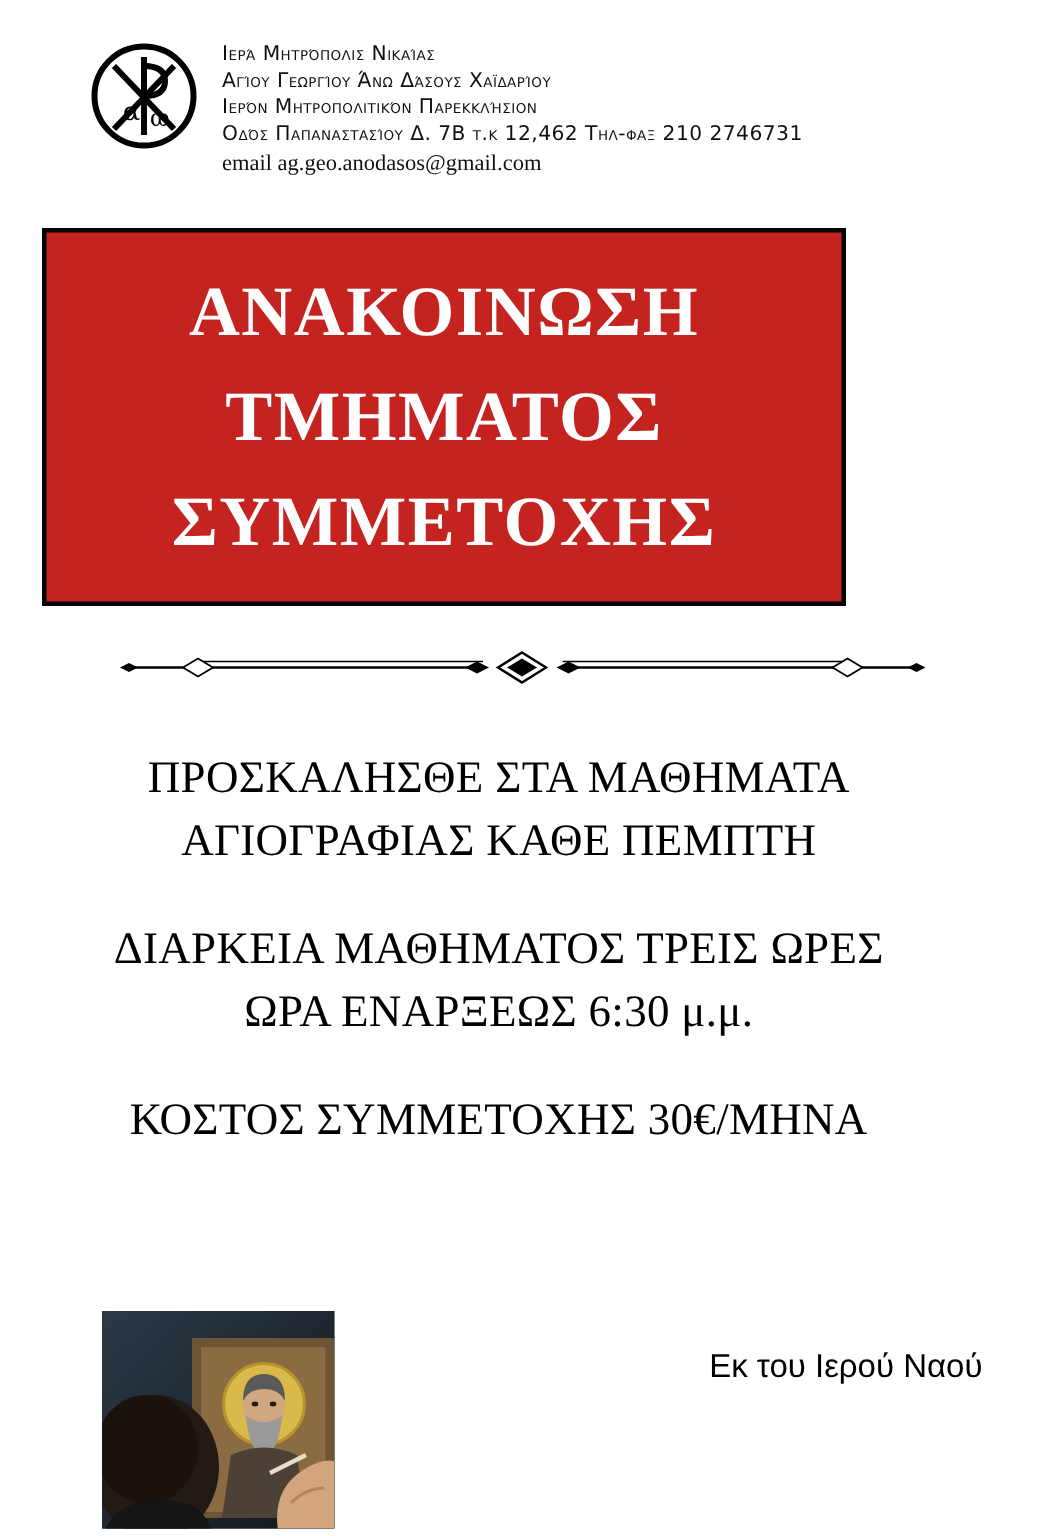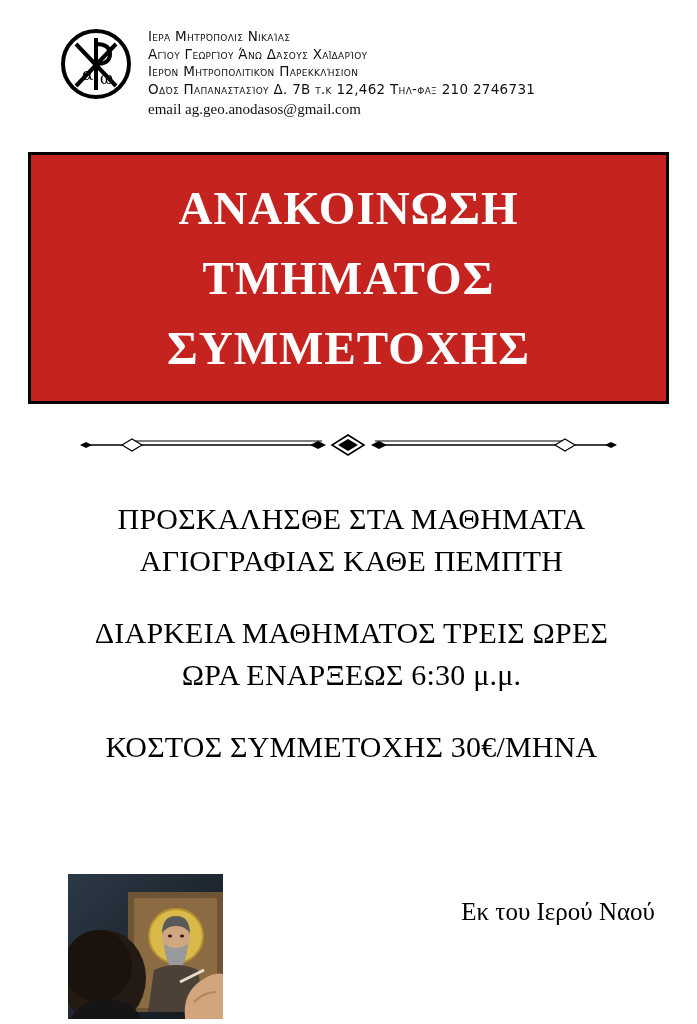--- a/index.html
+++ b/index.html
@@ -54,21 +54,21 @@
     font-size: 15px;
     letter-spacing: 0;
     margin-top: 3px;
   }
 
   
   .banner {
     position: absolute;
     top: 152px;
     left: 28px;
-    width: 641px;
+    width: 536px;
     height: 252px;
     background: #c4231f;
     border: 3px solid #000000;
     box-sizing: border-box;
     display: flex;
     flex-direction: column;
     align-items: center;
     justify-content: center;
   }
   .banner-line {
@@ -87,40 +87,40 @@
     top: 428px;
     left: 72px;
     width: 553px;
     height: 34px;
   }
 
   
   .body-text {
     position: absolute;
     top: 498px;
-    left: 31px;
+    left: 12px;
     width: 641px;
     text-align: center;
   }
   .para {
     font-family: "Liberation Serif", serif;
     font-size: 30px;
     line-height: 42px;
     margin: 0 0 30px 0;
     letter-spacing: 0.2px;
   }
   .para:last-child { margin-bottom: 0; }
   .para .ln { display: block; }
 
   .signature {
     position: absolute;
     top: 898px;
     right: 42px;
-    font-family: Liberation Serif, serif;
-    font-size: 25px;
+    font-family: Liberation Sans, sans-serif;
+    font-size: 22px;
     text-align: right;
   }
 
   
   .photo {
     position: absolute;
     left: 68px;
     top: 874px;
     width: 155px;
     height: 145px;

